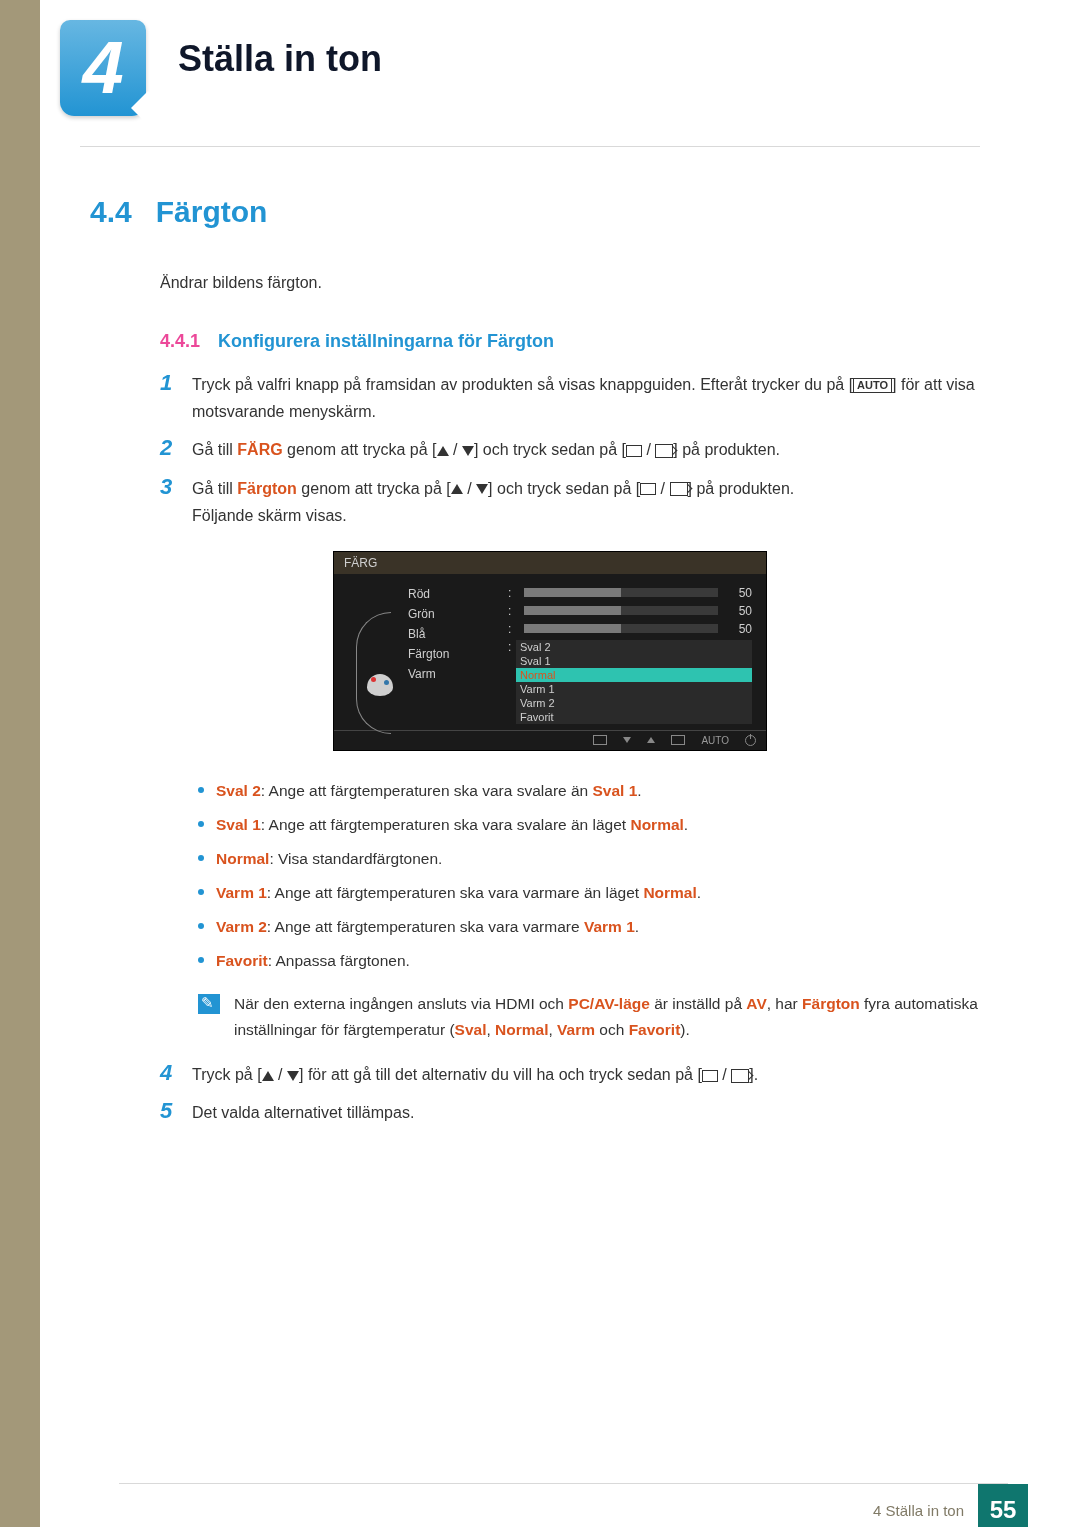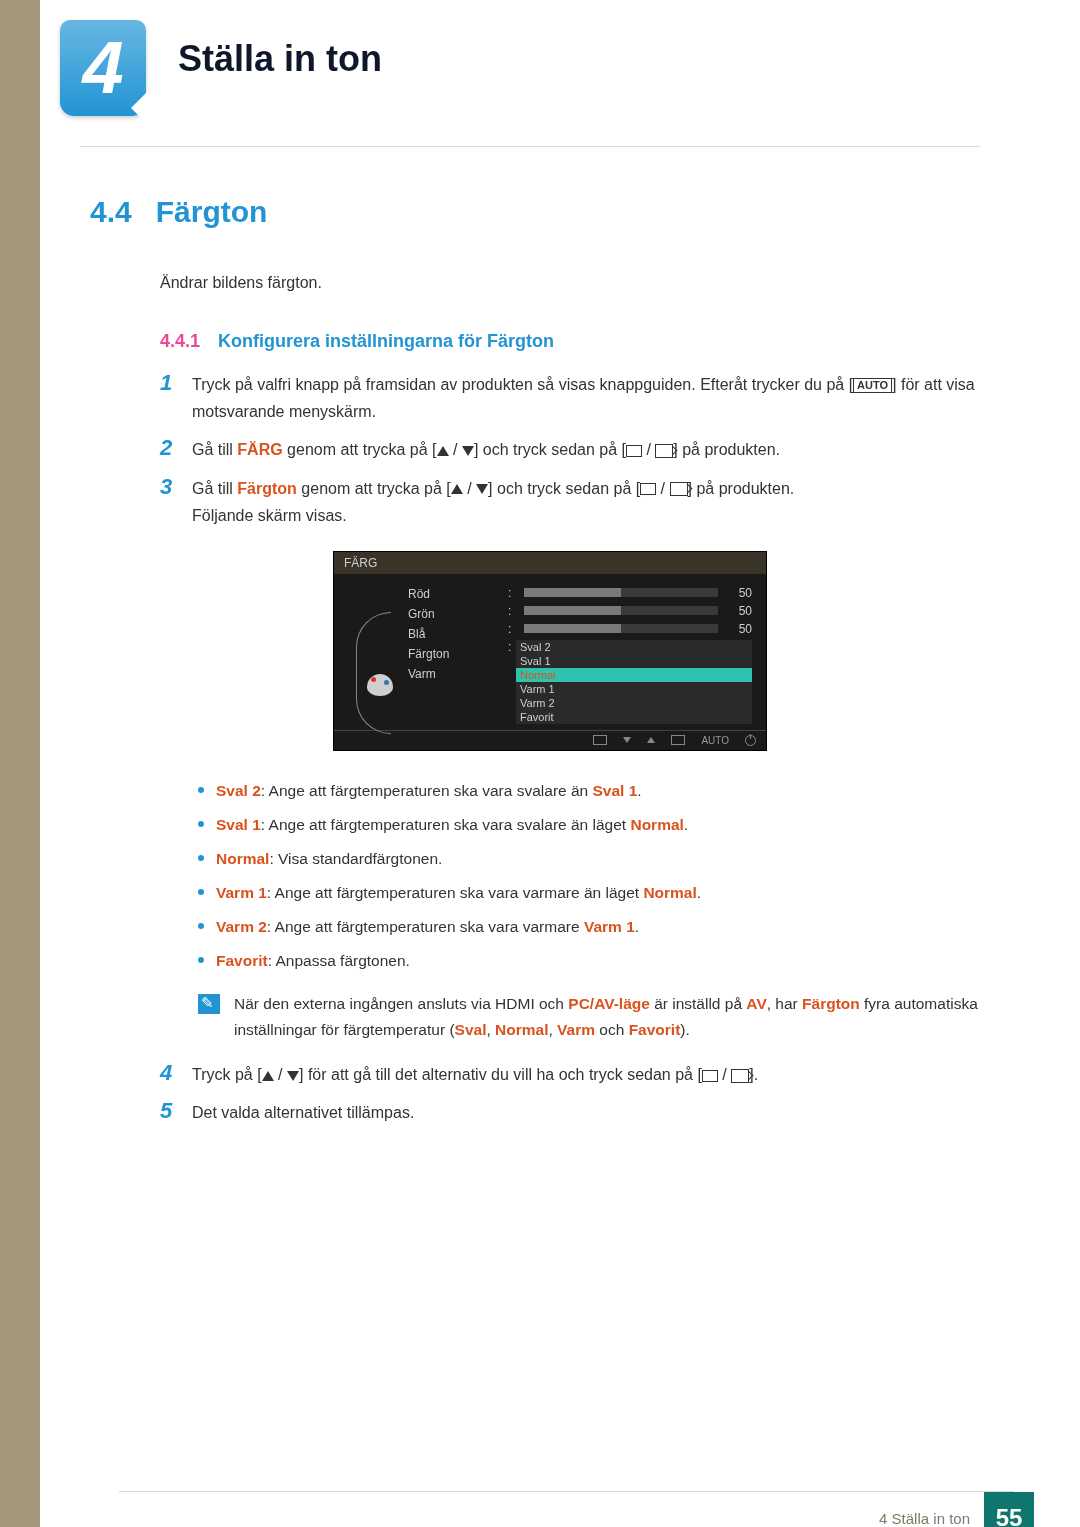--- a/index.html
+++ b/index.html
@@ -60,21 +60,21 @@
   .osd-foot .dn6 {display:inline-block;width:0;height:0;border-left:4px solid transparent;border-right:4px solid transparent;border-top:6px solid #888;}
   .osd-foot .pwr{display:inline-block;width:9px;height:9px;border:1px solid #888;border-radius:50%;position:relative;}
   .osd-foot .pwr::after{content:"";position:absolute;left:4px;top:-2px;width:1px;height:5px;background:#888;}
   .bullets { margin:28px 0 0 108px;text-align:center; }
   .bullet { display:flex; gap:12px; margin:10px 0; font-size:15.5px; color:#333; line-height:1.55; }
   .dot { min-width:6px; height:6px; background:#2294d3; border-radius:50%; margin-top:8px; }
   .note-row { display:flex; gap:14px; margin:18px 0 0 108px; }
   .note-icon { width:22px; height:20px; background:#2294d3; position:relative; flex-shrink:0; margin-top:3px; }
   .note-icon::after { content:"✎"; color:#fff; position:absolute; left:3px; top:0; font-size:15px; }
   .note-text { font-size:15.5px; color:#333; line-height:1.65; }
-  .footer { position:absolute; bottom:0; left:0; right:6px; height:36px;padding-left:39px; }
+  .footer { position:absolute; bottom:0; left:0; right:12px; height:44px;padding-left:39px; }
   .footer-line { border-top:1px solid #d9d9d9; margin:0 60px 0 80px; }
   .footer-inner { display:flex; justify-content:flex-end; align-items:center; padding:0 40px 0 0; height:52px; gap:14px; }
   .footer-text { font-size:15px; color:#807a66; }
   .page-box { width:50px; height:52px; background:#0f766e; color:#fff; display:flex; align-items:center; justify-content:center; font-size:24px; font-weight:bold; }
 </style>
 </head>
 <body>
 
 <div class="sidebar-strip"></div>
 

